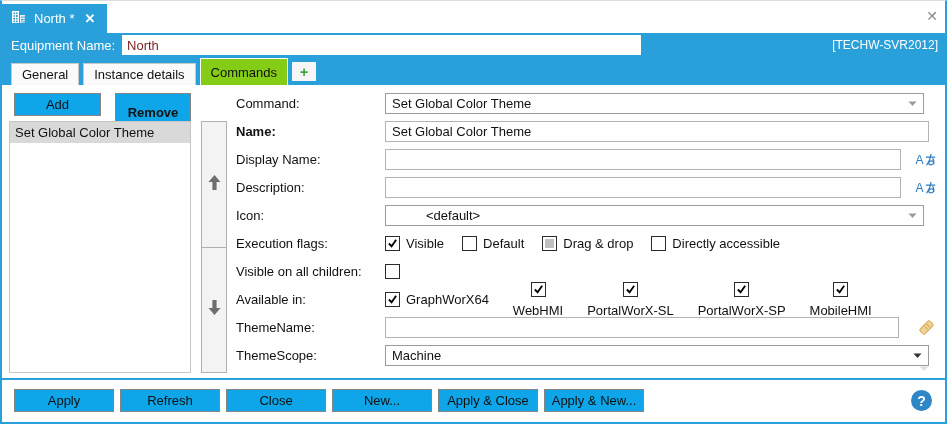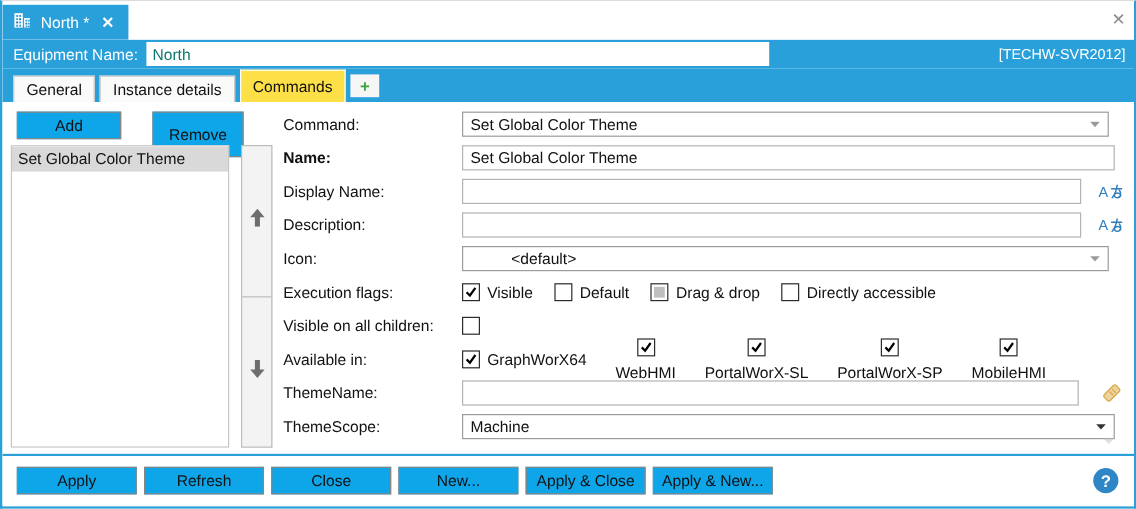--- a/index.html
+++ b/index.html
@@ -25,51 +25,51 @@
     line-height:14px; cursor:default;
   }
 
   
   .eq-bar {
     height:24px; background:#2AA0DA; display:flex; align-items:center;
     color:#fff; font-size:13px; padding-left:9px;
   }
   .eq-input {
     width:519px; height:20px; margin-left:7px; border:none; background:#fff;
-    font-family:inherit; font-size:13px; padding:0 5px; color:#0f766e; outline:none;
+    font-family:inherit; font-size:13px; padding:0 5px; color:#7f1d1d; outline:none;
   }
   .host { margin-left:auto; margin-right:7px; font-size:12px; }
 
   
   .tabstrip {
     height:28px; background:#2AA0DA; display:flex; align-items:flex-end;
     padding-left:9px; gap:4px;
   }
   .tab {
     background:#fafafa; border:1px solid #c9c9c9; border-bottom:none;
     height:22px; padding:0 10px; display:flex; align-items:center;
     font-size:13px; color:#111; cursor:default;
   }
-  .tab.active { background:#fde047; border-color:#fff; height:27px;text-align:center; }
+  .tab.active { background:#84cc16; border-color:#fff; height:27px;text-align:center; }
   .tab.add-tab {
     height:19px; width:24px; justify-content:center; color:#3ba33b;
     font-weight:bold; font-size:14px; margin-bottom:4px; padding:0;
     border:none; background:#f6f6f6;
   }
 
   
   .content { position:relative; height:293px; background:#fff; }
 
   .btn {
     background:#0ea5e9; border:1px solid #868686; font-family:inherit;
     font-size:13px; color:#111; display:flex; align-items:center;
     justify-content:center; cursor:default;
   }
   .add-btn    { position:absolute; left:12px;  top:8px; width:87px; height:23px; }
-  .remove-btn { position:absolute; left:125px; top:8px; width:76px; height:38px; }
+  .remove-btn { position:absolute; left:113px; top:8px; width:76px; height:38px;font-weight:bold; }
 
   .listbox {
     position:absolute; left:7px; top:36px; width:182px; height:252px;
     background:#fff; border:1px solid #c6c6c6; overflow:hidden;
   }
   .list-item {
     height:21px; display:flex; align-items:center; padding-left:5px;
     font-size:13px; color:#111;
   }
   .list-item.selected { background:#d9d9d9; }

